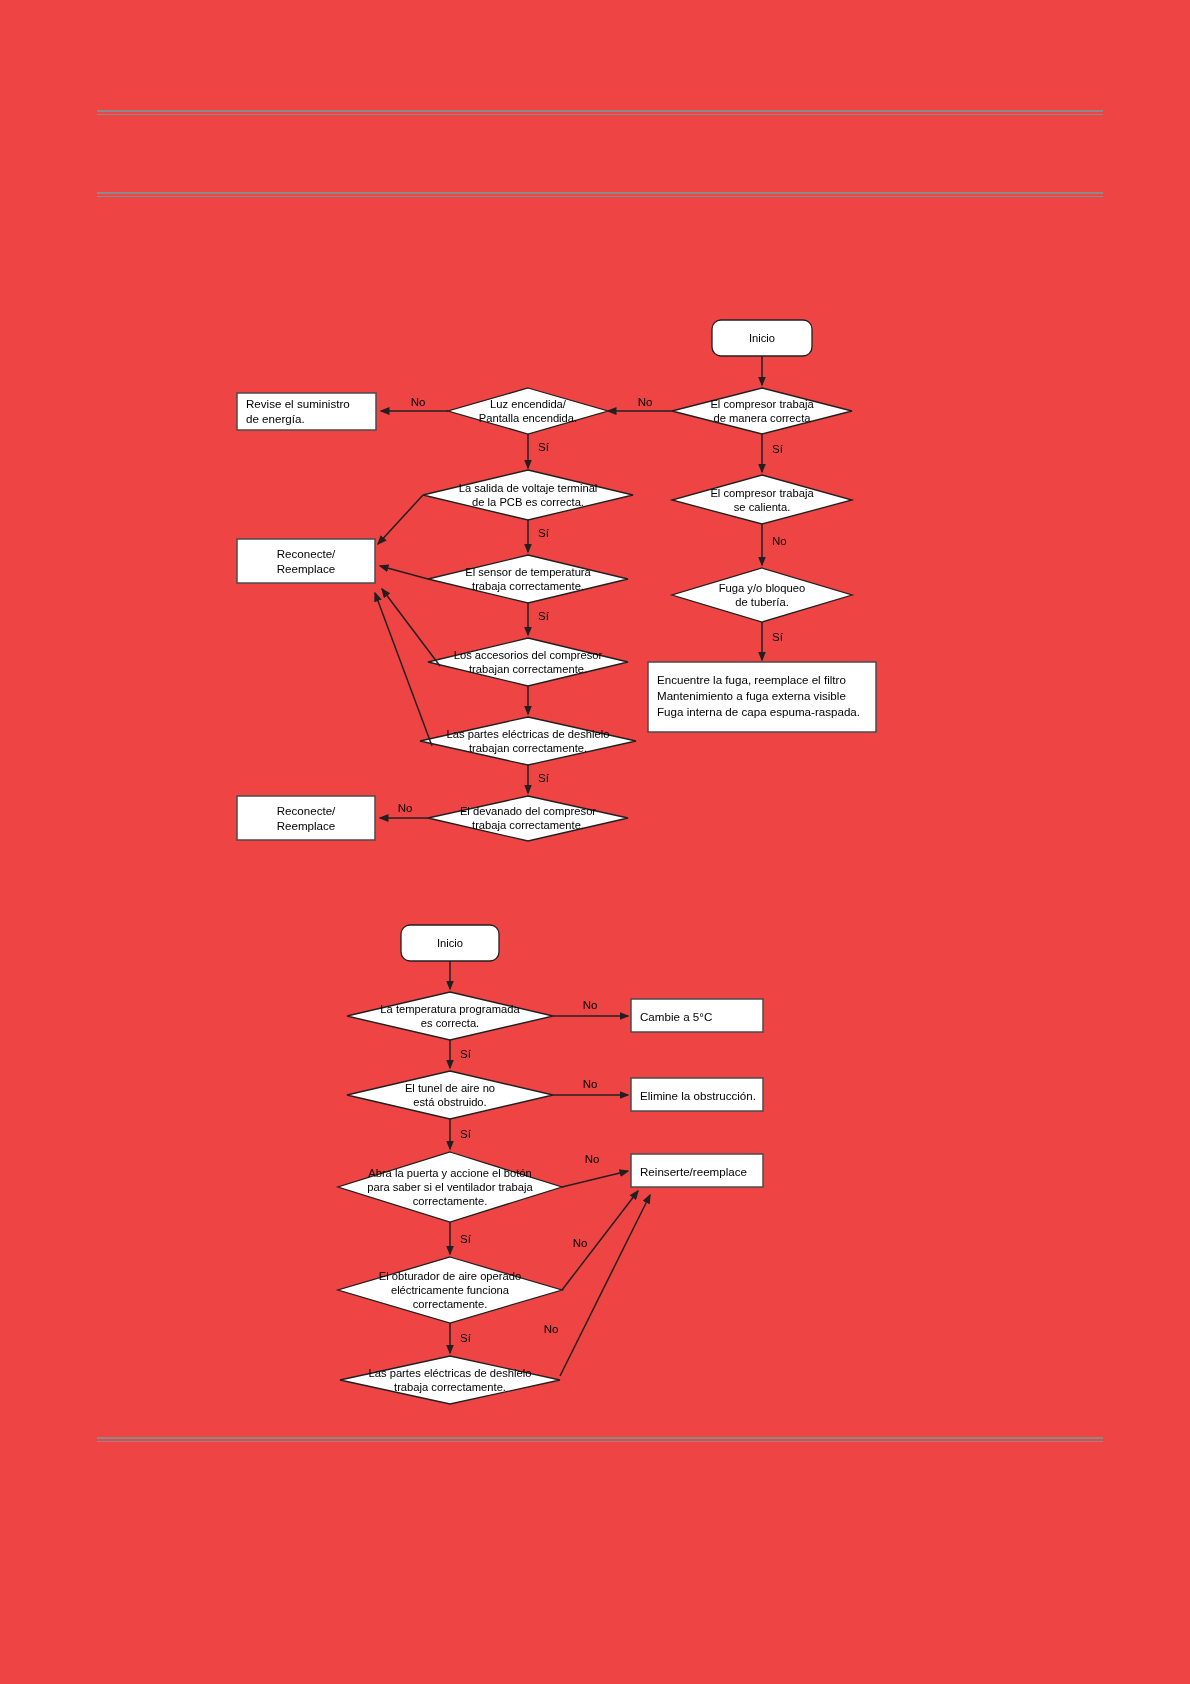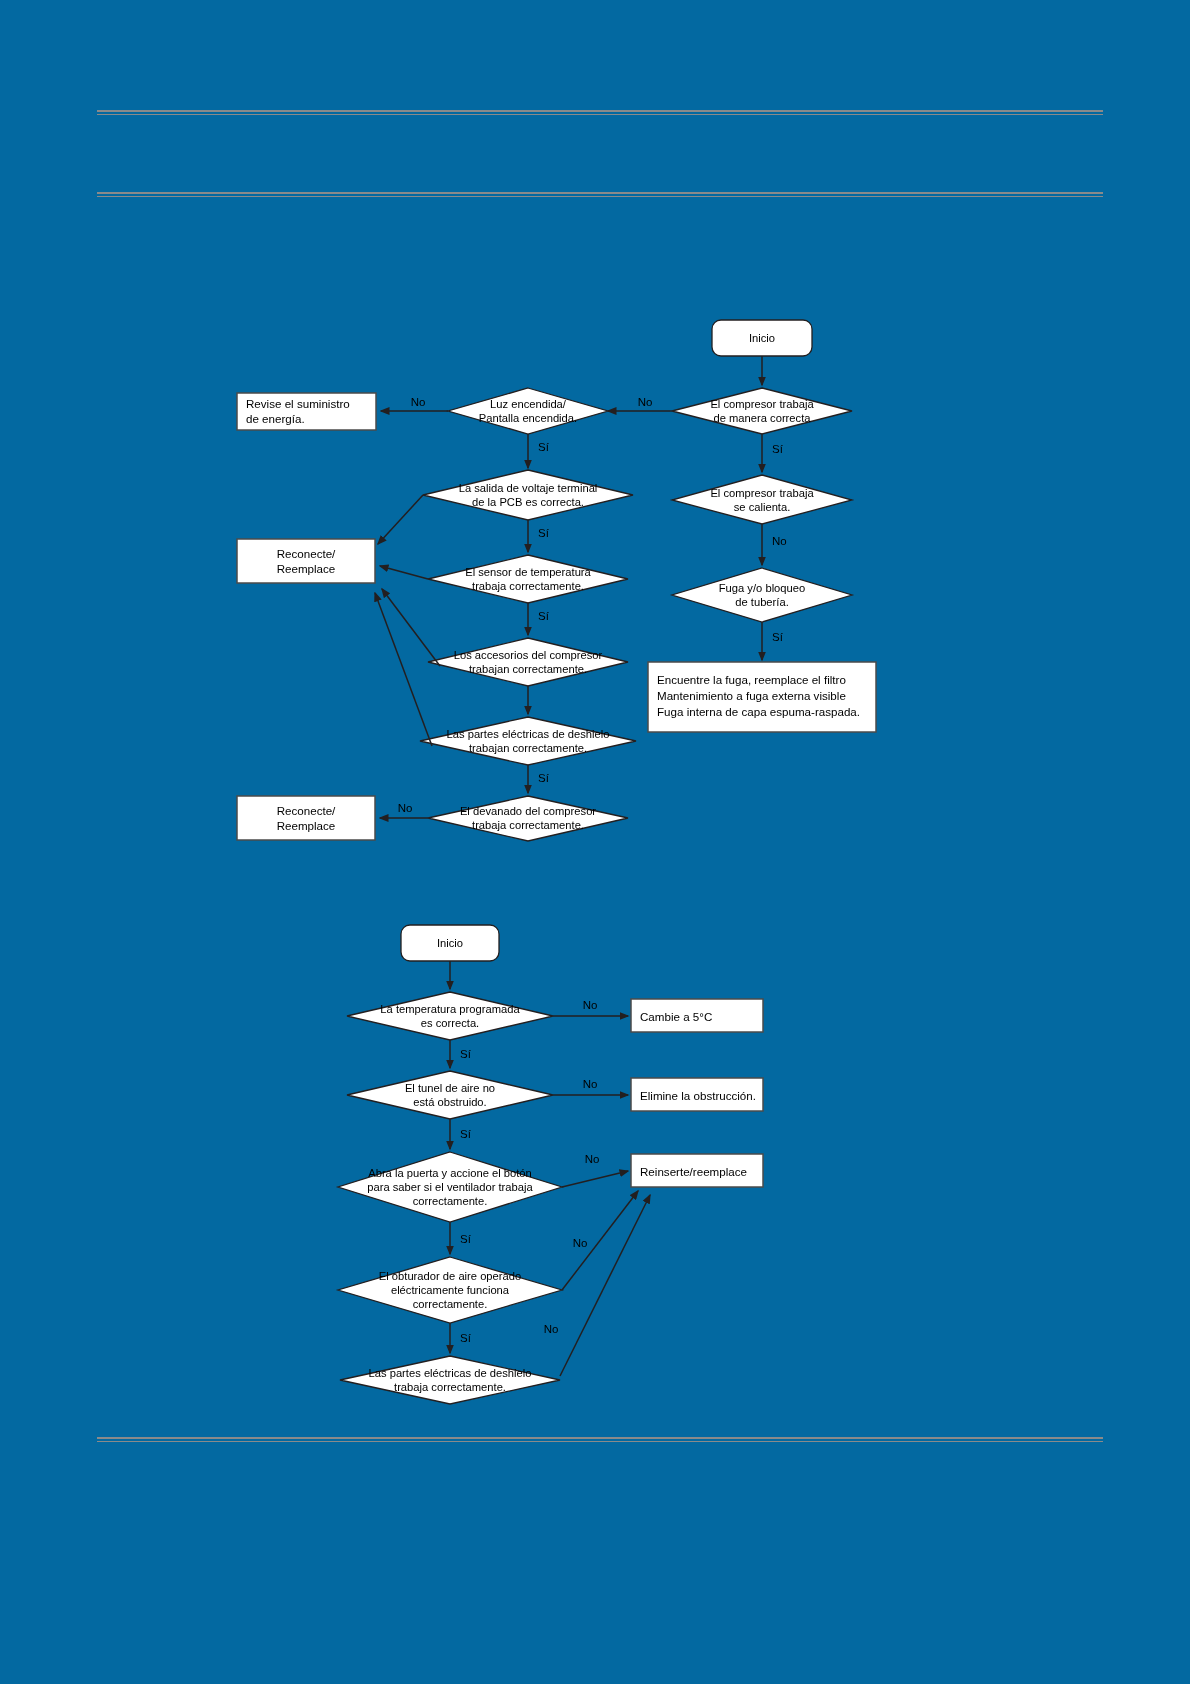--- a/index.html
+++ b/index.html
@@ -11,21 +11,21 @@
     width: 1190px;
     height: 1684px;
     font-family: "Liberation Sans", sans-serif;
     color: #000000;
     position: relative;
     overflow: hidden;
   }
   .page {
     position: absolute;
     inset: 0;
-    background: #0369a1;
+    background: #ef4444;
   }
   
   .rule {
     position: absolute;
     left: 97px;
     width: 1006px;
     height: 5px;
   }
   .rule .line-thick {
     position: absolute;

